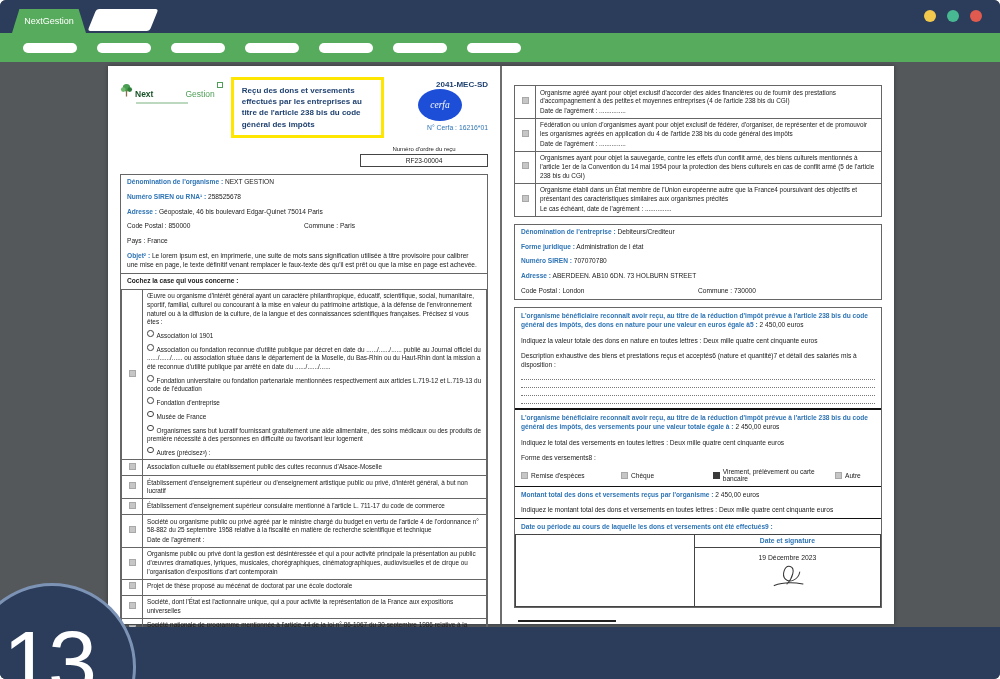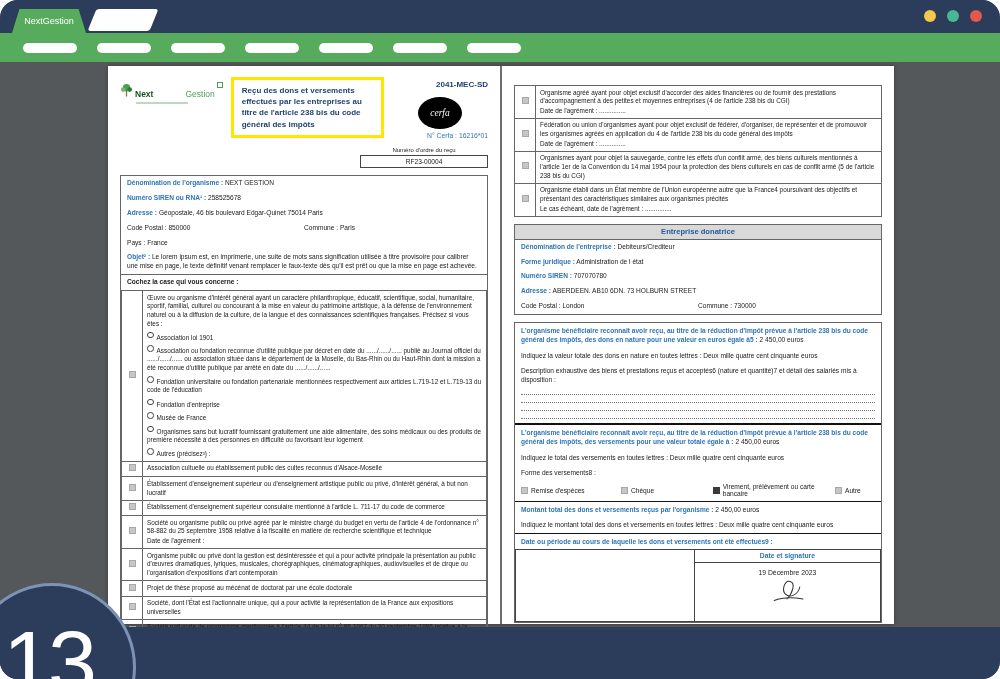--- a/index.html
+++ b/index.html
@@ -1,16 +1,16 @@
 <!DOCTYPE html>
 <html><head>
 <meta charset="utf-8">
 <style>
   html,body{margin:0;padding:0;background:#fff;font-family:"Liberation Sans", sans-serif;}
-  .screen{position:relative;width:1000px;height:679px;background:#54585b;border-radius:18px;overflow:hidden;}
+  .screen{position:relative;width:1000px;height:679px;background:#54585b;border-radius:6px;overflow:hidden;}
 
   
   .titlebar{position:absolute;top:0;left:0;right:0;height:33px;background:#2b3d5a;}
   .tab-green{position:absolute;left:12px;top:9px;width:74px;height:24px;background:#57ab5c;
     clip-path:polygon(10% 0,90% 0,100% 100%,0 100%);border-radius:5px 5px 0 0;
     display:flex;align-items:center;justify-content:center;color:#fff;font-size:9px;}
   .tab-white{position:absolute;left:92px;top:9px;width:62px;height:22px;background:#fff;transform:skewX(-22deg);border-radius:3px;}
   .lights{position:absolute;right:18px;top:10px;display:flex;gap:11px;}
   .light{width:12px;height:12px;border-radius:50%;}
   .toolbar{position:absolute;top:33px;left:0;right:0;height:29px;background:#57ab5c;display:flex;align-items:center;padding-left:23px;gap:20px;}
@@ -26,21 +26,21 @@
   .logo{flex:0 0 88px;padding-top:6px;}
   .logo-line{display:flex;align-items:flex-start;gap:2px;}
   .logo-next{font-weight:bold;font-size:8.5px;color:#175226;}
   .logo-gestion{font-size:8.5px;color:#4f9e58;padding-left:32px;}
   .logo-reg{width:4px;height:4px;border:0.8px solid #4f9e58;margin-top:-1px;}
   .logo-tag{width:52px;height:2px;background:#bcd9bf;margin:1px 0 0 16px;}
   .titlebox{flex:1;margin:0 8px;border:3px solid #ffe600;padding:5px 8px;text-align:left;
     color:#1f4170;font-weight:bold;font-size:8px;line-height:1.4;}
   .refs{flex:0 0 96px;text-align:right;padding-top:3px;}
   .ref-code{color:#1f4170;font-weight:bold;font-size:8px;}
-  .cerfa{width:44px;height:32px;background:#000000;border-radius:50%;margin:8px auto 3px;display:flex;align-items:center;justify-content:center;
+  .cerfa{width:44px;height:32px;background:#1d4ed8;border-radius:50%;margin:0 auto 3px;display:flex;align-items:center;justify-content:center;
     color:#fff;font-family:"Liberation Serif", serif;font-style:italic;font-size:9.5px;}
   .ref-num{color:#2e74b5;font-size:6.8px;}
   .order{width:128px;margin:8px 0 0 auto;text-align:center;}
   .order-lbl{font-size:6px;color:#222;}
   .order-box{border:1px solid #444;margin-top:2px;padding:2px 0;font-size:6.6px;}
 
   
   .secbox{border:1px solid #666;margin-top:7px;}
   .sechdr{background:#d9d9d9;color:#255a9b;font-weight:bold;font-size:7.6px;text-align:center;padding:2.5px 0;border-bottom:1px solid #666;}
   .frow{padding:3px 6px;font-size:6.6px;line-height:1.35;}
@@ -276,21 +276,20 @@
               <td class="ckcol"><span class="cbx"></span></td>
               <td>
                 <div>Organisme établi dans un État membre de l'Union européenne autre que la France4 poursuivant des objectifs et présentant des caractéristiques similaires aux organismes précités</div>
                 <div class="line2">Le cas échéant, date de l'agrément : ...............</div>
               </td>
             </tr>
       </tbody>
         </table>
 
       <div class="secbox">
-        <div class="sechdr">Entreprise donatrice</div>
         <div class="frow">
           <span class="lbl">Dénomination de l'entreprise :</span>
           <span>Debiteurs/Crediteur</span>
         </div>
         <div class="frow">
           <span class="lbl">Forme juridique :</span>
           <span>Administration de l état</span>
         </div>
         <div class="frow">
           <span class="lbl">Numéro SIREN :</span>

